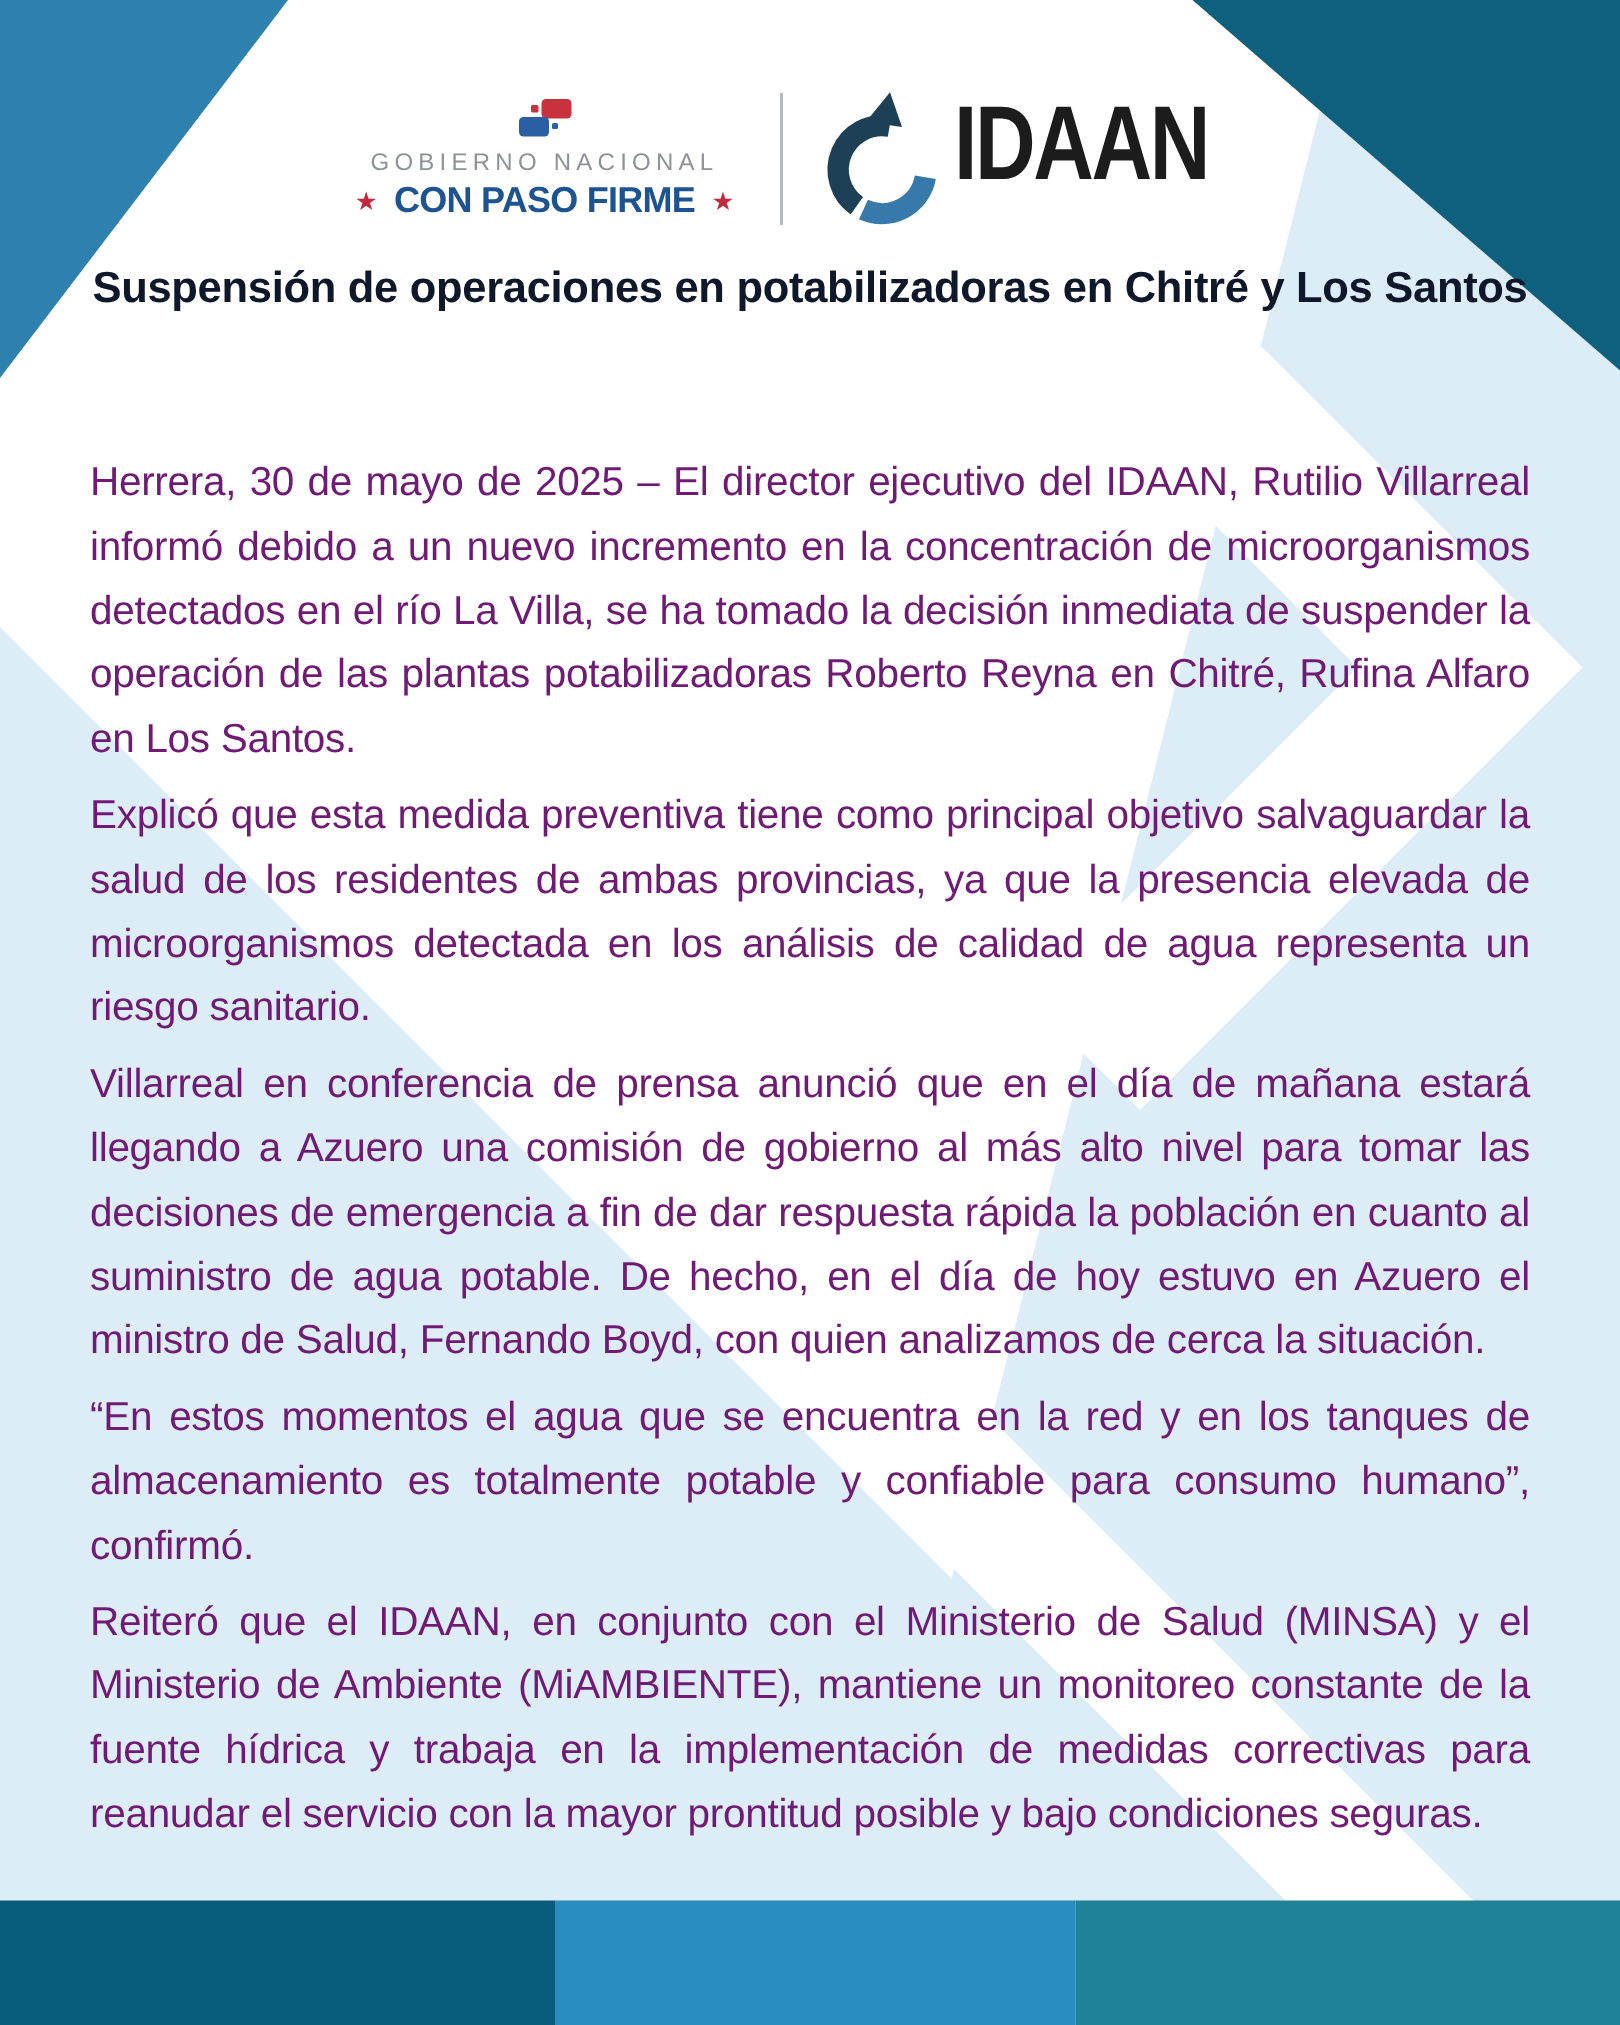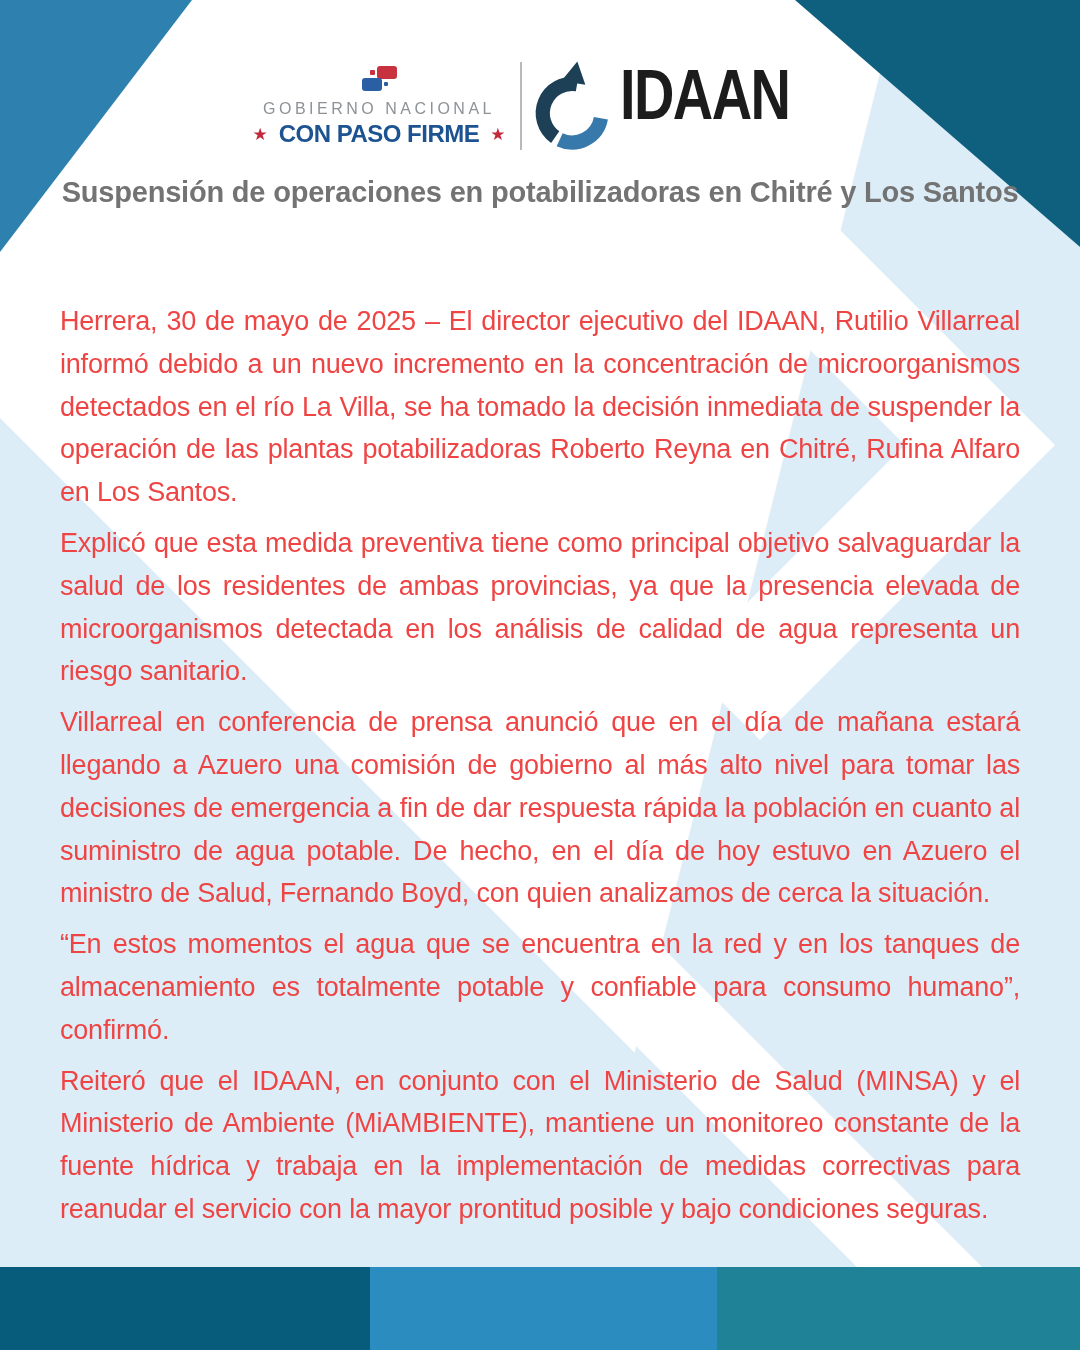--- a/index.html
+++ b/index.html
@@ -16,21 +16,21 @@
   .tri-topright  { background:#0f5f7e; clip-path:polygon(795px 0, 1080px 0, 1080px 247px); }
 
   .band { position:absolute; top:1267px; height:83px; }
   .band-left  { left:0;     width:370px; background:#065c7a; }
   .band-mid   { left:370px; width:347px; background:#2a8cbf; }
   .band-right { left:717px; width:363px; background:#1f8297; }
 
   
   .header {
     position:absolute; top:56px; left:0; width:1080px; height:100px;
-    display:flex; justify-content:center; align-items:center; gap:10px;
+    display:flex; justify-content:center; align-items:center; gap:26px;
   }
   .gov-logo { display:flex; flex-direction:column; align-items:center; width:262px; }
   .flag { position:relative; width:42px; height:27px; margin-bottom:7px; }
   .flag-blue { position:absolute; left:4px;  top:12px; width:20px; height:13px; background:#2b5fa3; border-radius:3px; }
   .flag-red  { position:absolute; left:19px; top:0;    width:20px; height:13px; background:#c8313e; border-radius:3px; }
   .flag-dot-red  { position:absolute; left:12px; top:4px;  width:5px; height:5px; background:#c8313e; border-radius:1px; }
   .flag-dot-blue { position:absolute; left:26px; top:16px; width:4px; height:4px; background:#2b5fa3; border-radius:1px; }
   .gov-line { font-size:16px; letter-spacing:3.5px; color:#8d9297; white-space:nowrap; margin-bottom:4px; }
   .slogan-row { display:flex; align-items:center; gap:11px; }
   .star { color:#c3293b; font-size:17px; line-height:1; }
@@ -41,26 +41,26 @@
   .brand {
     font-size:70px; font-weight:bold; color:#1c1c1c; line-height:1;
     letter-spacing:-2px; transform:scaleX(0.8); transform-origin:left center;
     width:212px; white-space:nowrap;
   }
 
   
   .title {
     position:absolute; top:172px; left:60px; width:960px;
     text-align:center; font-size:29px; font-weight:bold; line-height:40px;
-    color:#737373; letter-spacing:-0.2px;
+    color:#0f172a; letter-spacing:-0.2px;
   }
   .title span { display:block; }
   .bodytext {
     position:absolute; top:300px; left:60px; width:960px;
-    font-size:27px; line-height:42.8px; color:#ef4444;
+    font-size:27px; line-height:42.8px; color:#701a75;
     text-align:justify; letter-spacing:-0.2px;
   }
   .bodytext p { margin:0 0 8px 0; }
 </style>
 </head>
 <body>
 
 <div class="canvas">
 
   <div class="shape lb-right"></div>

